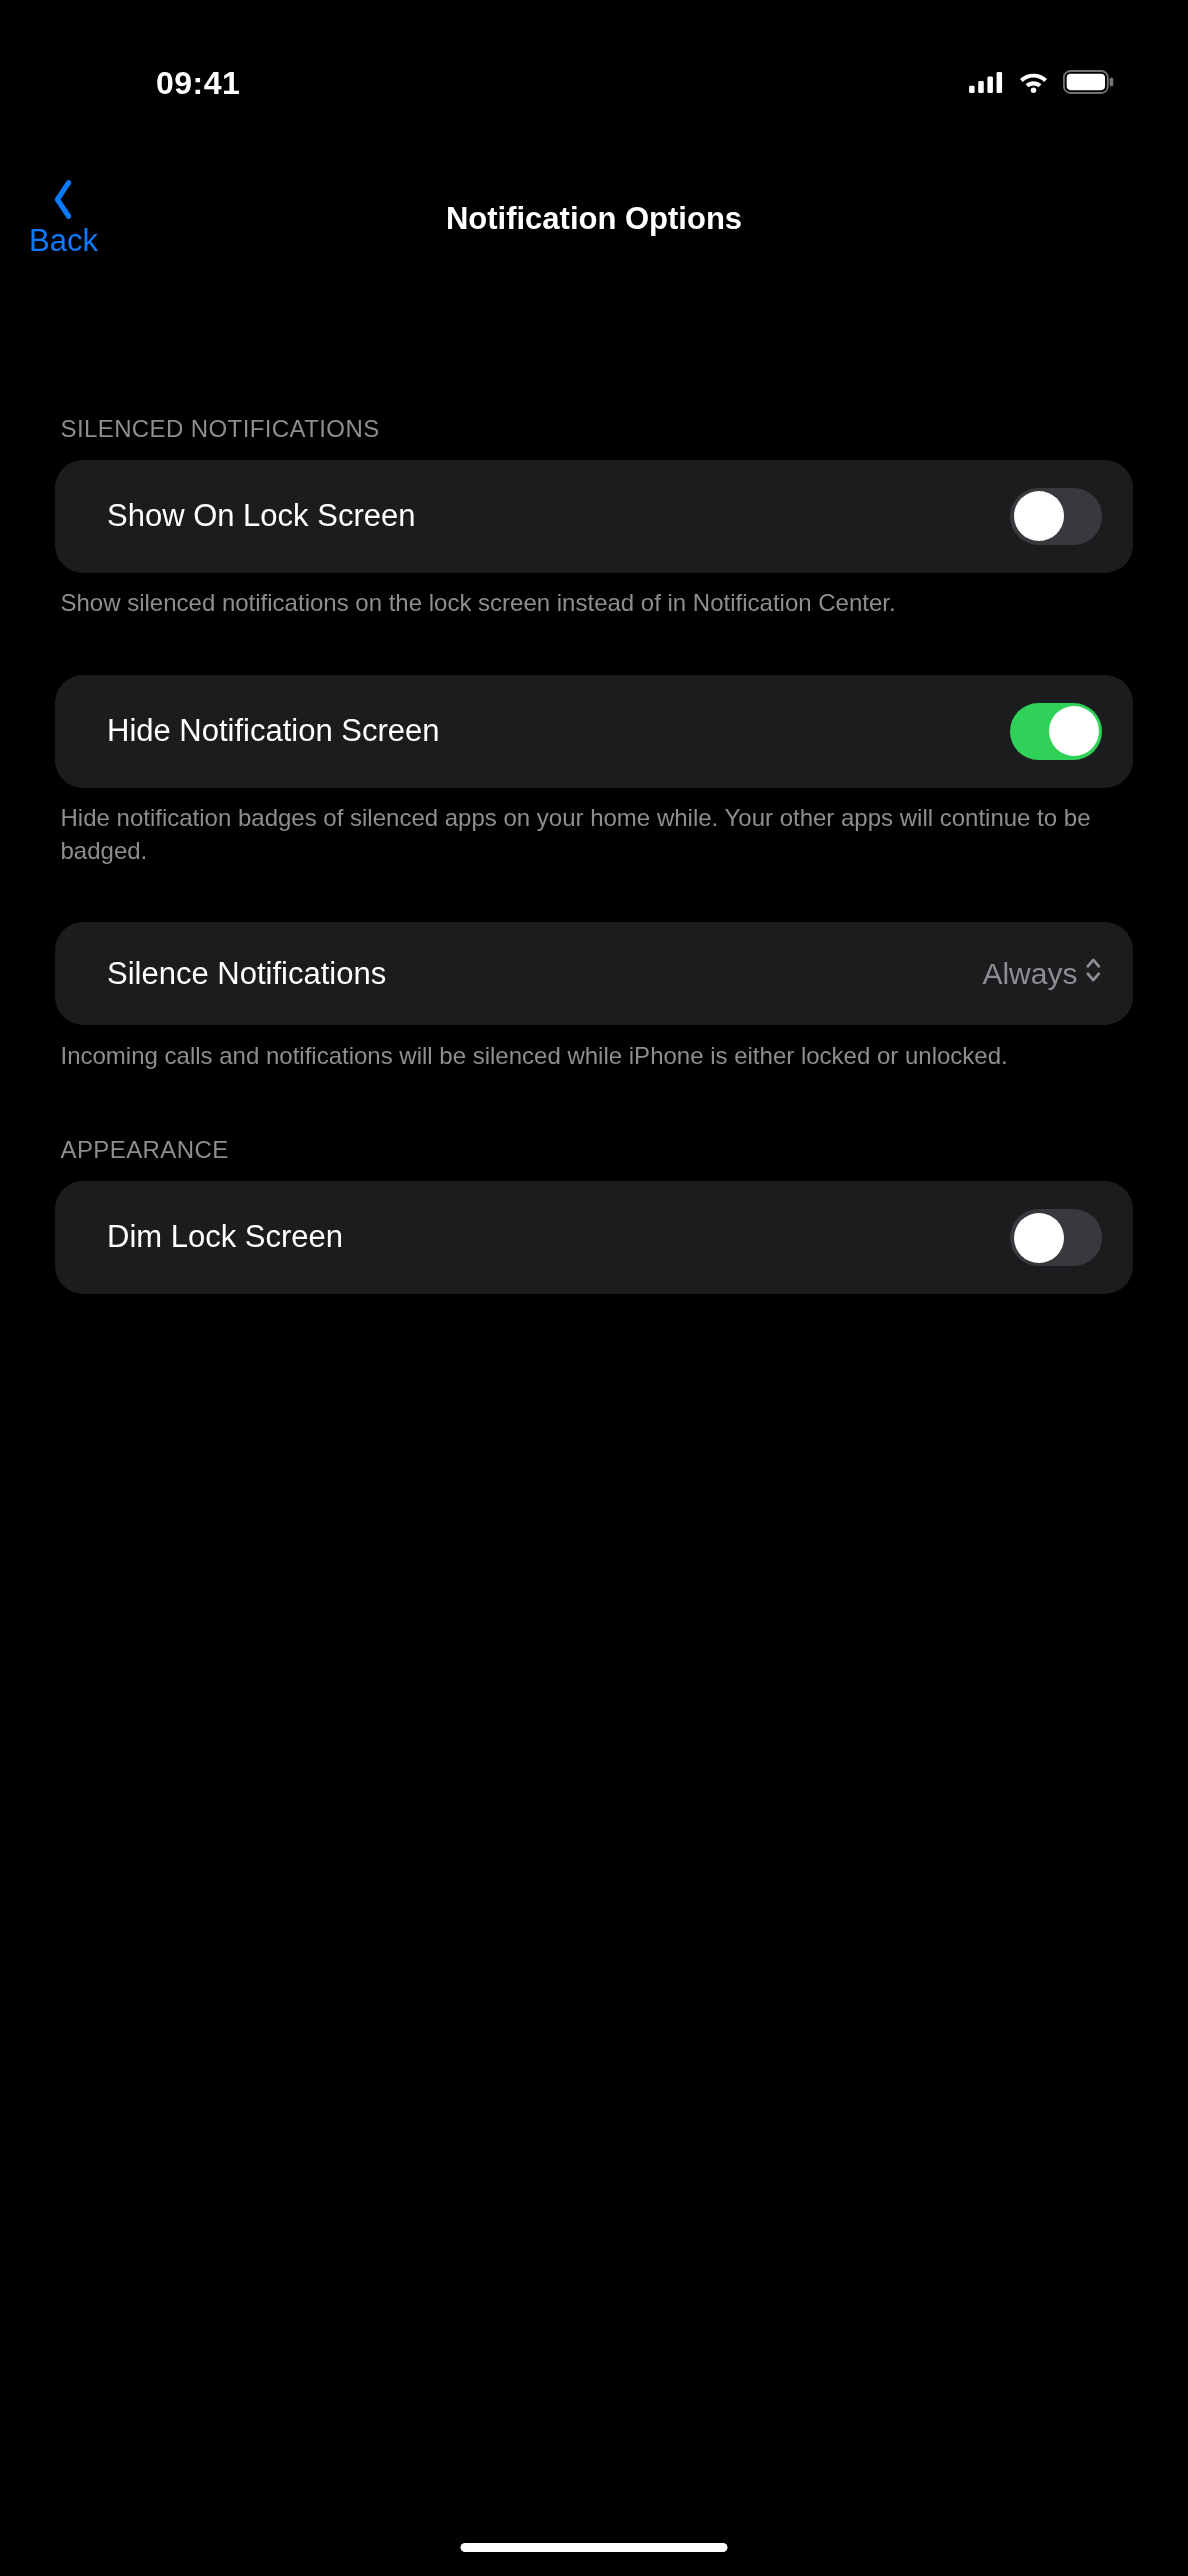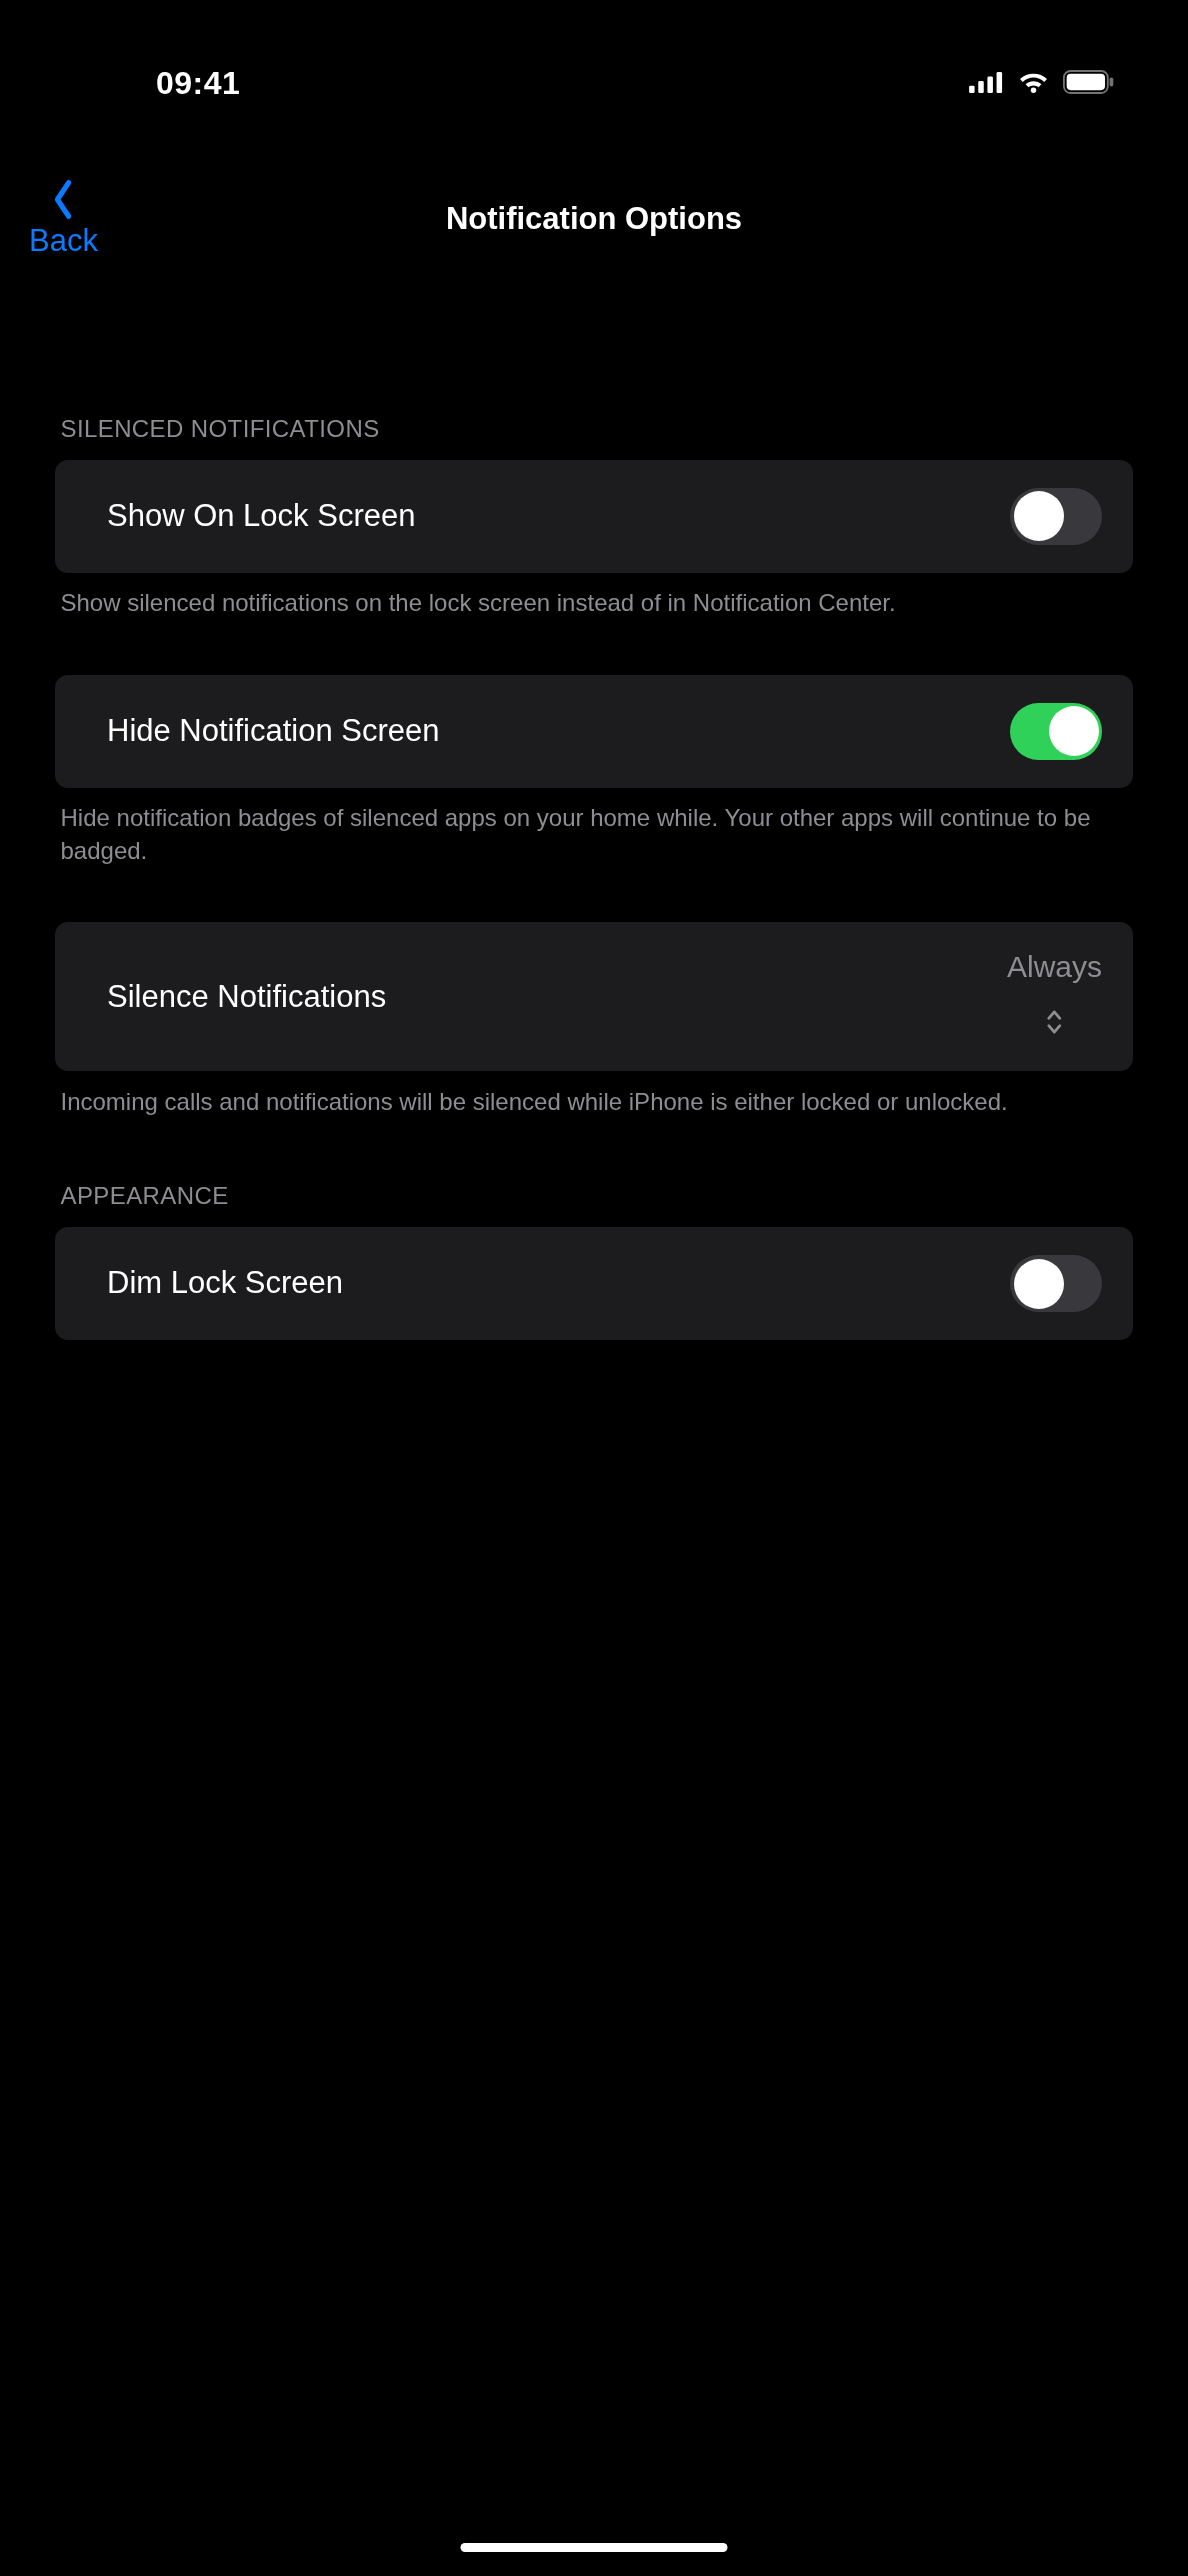--- a/index.html
+++ b/index.html
@@ -15,34 +15,34 @@
     .nav-bar { position: absolute; top: 173px; left: 0; right: 0; height: 92px; display: flex; align-items: center; justify-content: center; }
     .nav-back { position: absolute; left: 29px; display: flex; align-items: center; gap: 3.7px; color: #0a7aff; font-size: 31px; font-weight: 400; flex-direction: column; }
     .nav-back svg { flex: none; }
     .nav-title { font-size: 31px; font-weight: 700; color: #fff; }
 
     
     .content { position: absolute; top: 332px; left: 0; right: 0; padding: 0 55px; }
     .section-header { color: #8d8d92; font-size: 24px; font-weight: 400; letter-spacing: 0.4px; margin: 64px 0 16.6px 5.5px; text-transform: uppercase; }
     .section-header.first { margin-top: 83px; }
 
-    .cell-group { background: #1c1c1e; border-radius: 13px; overflow: hidden; }
+    .cell-group { background: #1c1c1e; border-radius: 28px; overflow: hidden; }
     .cell { display: flex; align-items: center; justify-content: space-between; padding: 28px 31px 28px 52px; min-height: 103px; }
     .cell-label { font-size: 31px; color: #fff; font-weight: 400; }
 
     .footer-note { color: #8d8d92; font-size: 24px; line-height: 1.35; margin: 14.7px 5.5px 0 5.5px; }
 
     
     .toggle { position: relative; width: 92px; height: 57px; border-radius: 37px; background: #39393d; cursor: pointer; flex: none; }
     .toggle.on { background: #30d158; }
     .toggle .knob { position: absolute; top: 3.7px; left: 3.7px; width: 50px; height: 50px; background: #fff; border-radius: 50%; transition: none; }
     .toggle.on .knob { left: 39px; }
 
     
-    .select-right { display: flex; align-items: center; gap: 24px; color: #8d8d92; font-size: 30px; flex-direction: column; }
+    .select-right { display: flex; align-items: center; gap: 8px; color: #8d8d92; font-size: 30px; }
     .select-right .chev { display: inline-block; }
 
     
     .group-block { margin-bottom: 9.2px; }
     .group-block + .group-block { margin-top: 55px; }
 
     
     .home-indicator { position: absolute; bottom: 24px; left: 50%; transform: translateX(-50%); width: 267px; height: 9.2px; background: #fff; border-radius: 9.2px; }
   </style>
 </head>

